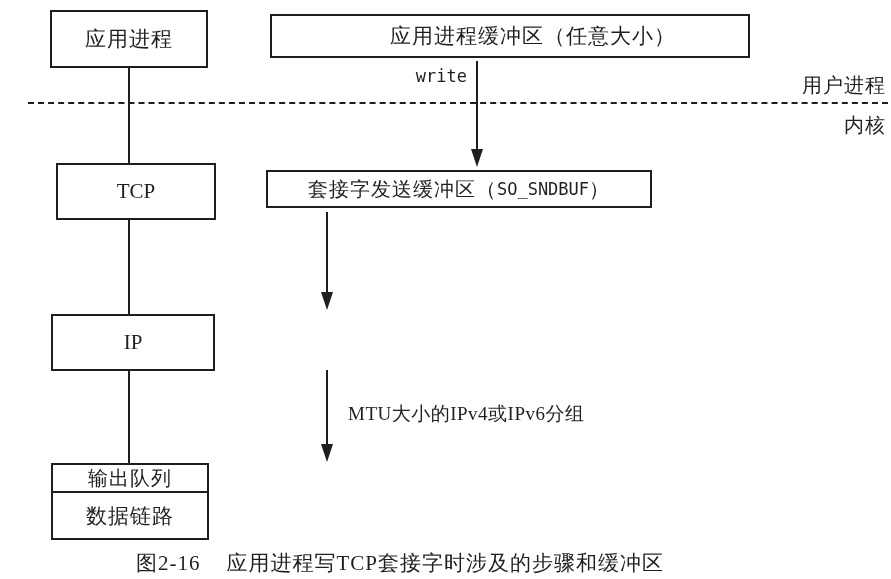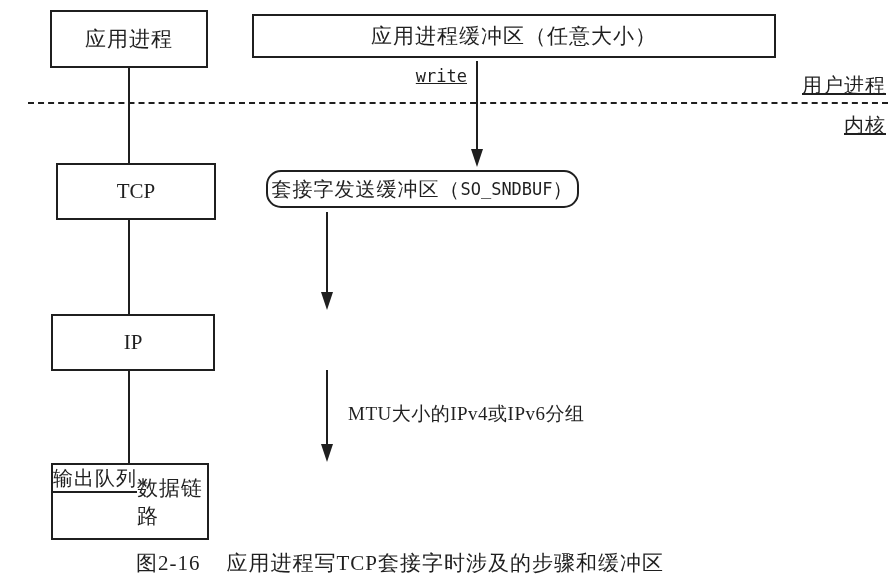--- a/index.html
+++ b/index.html
@@ -49,33 +49,32 @@
     width:0;height:0;
     border-left:6px solid transparent;
     border-right:6px solid transparent;
     border-top:18px solid var(--ink);
   }
   .label{
     position:absolute;
     white-space:nowrap;
     font-size:20px;
     letter-spacing:1px;
-    text-decoration:underline;
   }
   .mono{
     font-family:"DejaVu Sans Mono","Liberation Mono",monospace;
     letter-spacing:0;
   }
   .right-align{text-align:right;}
   .stacked-box{
     position:absolute;
     border:2px solid var(--ink);
     background:var(--paper);
     display:flex;
-    flex-direction:row;
+    flex-direction:column;
   }
   .stacked-top{
     border-bottom:2px solid var(--ink);
     height:28px;
     display:flex;align-items:center;justify-content:center;
     font-size:20px;letter-spacing:1px;
   }
   .stacked-bottom{
     flex:1;
     display:flex;align-items:center;justify-content:center;
@@ -129,29 +128,29 @@
       <span>数据链路</span>
     </div>
   </div>
 
   <div class="dashed-line" style="left:28px;top:102px;width:860px;"></div>
 
   <div class="label right-align" style="left:740px;top:112px;width:146px;">内核</div>
 
   <div class="label right-align" style="left:740px;top:72px;width:146px;">用户进程</div>
 
-  <div class="box" style="left:252px;top:14px;width:524px;height:44px;justify-content:center;">
+  <div class="box" style="left:270px;top:14px;width:480px;height:44px;justify-content:flex-end;">
     <span style="display:inline-block;width:430px;text-align:center;">应用进程缓冲区（任意大小）</span>
   </div>
 
   <div class="label mono right-align" style="left:380px;top:66px;width:87px;font-size:17px;">write</div>
   <div class="arrow-line" style="left:476px;top:61px;height:90px;"></div>
   <div class="arrow-head" style="left:471px;top:149px;"></div>
 
-  <div class="box" style="left:266px;top:170px;width:313px;height:38px;font-size:20px;border-radius:15px;">
+  <div class="box" style="left:266px;top:170px;width:386px;height:38px;font-size:20px;">
     <span>套接字发送缓冲区（</span>
       <span class="mono" style="font-size:17px;">SO_SNDBUF</span>
       <span>）</span>
   </div>
 
   <div class="arrow-line" style="left:326px;top:212px;height:82px;"></div>
   <div class="arrow-head" style="left:321px;top:292px;"></div>
 
   <div class="arrow-line" style="left:326px;top:370px;height:76px;"></div>
   <div class="arrow-head" style="left:321px;top:444px;"></div>

